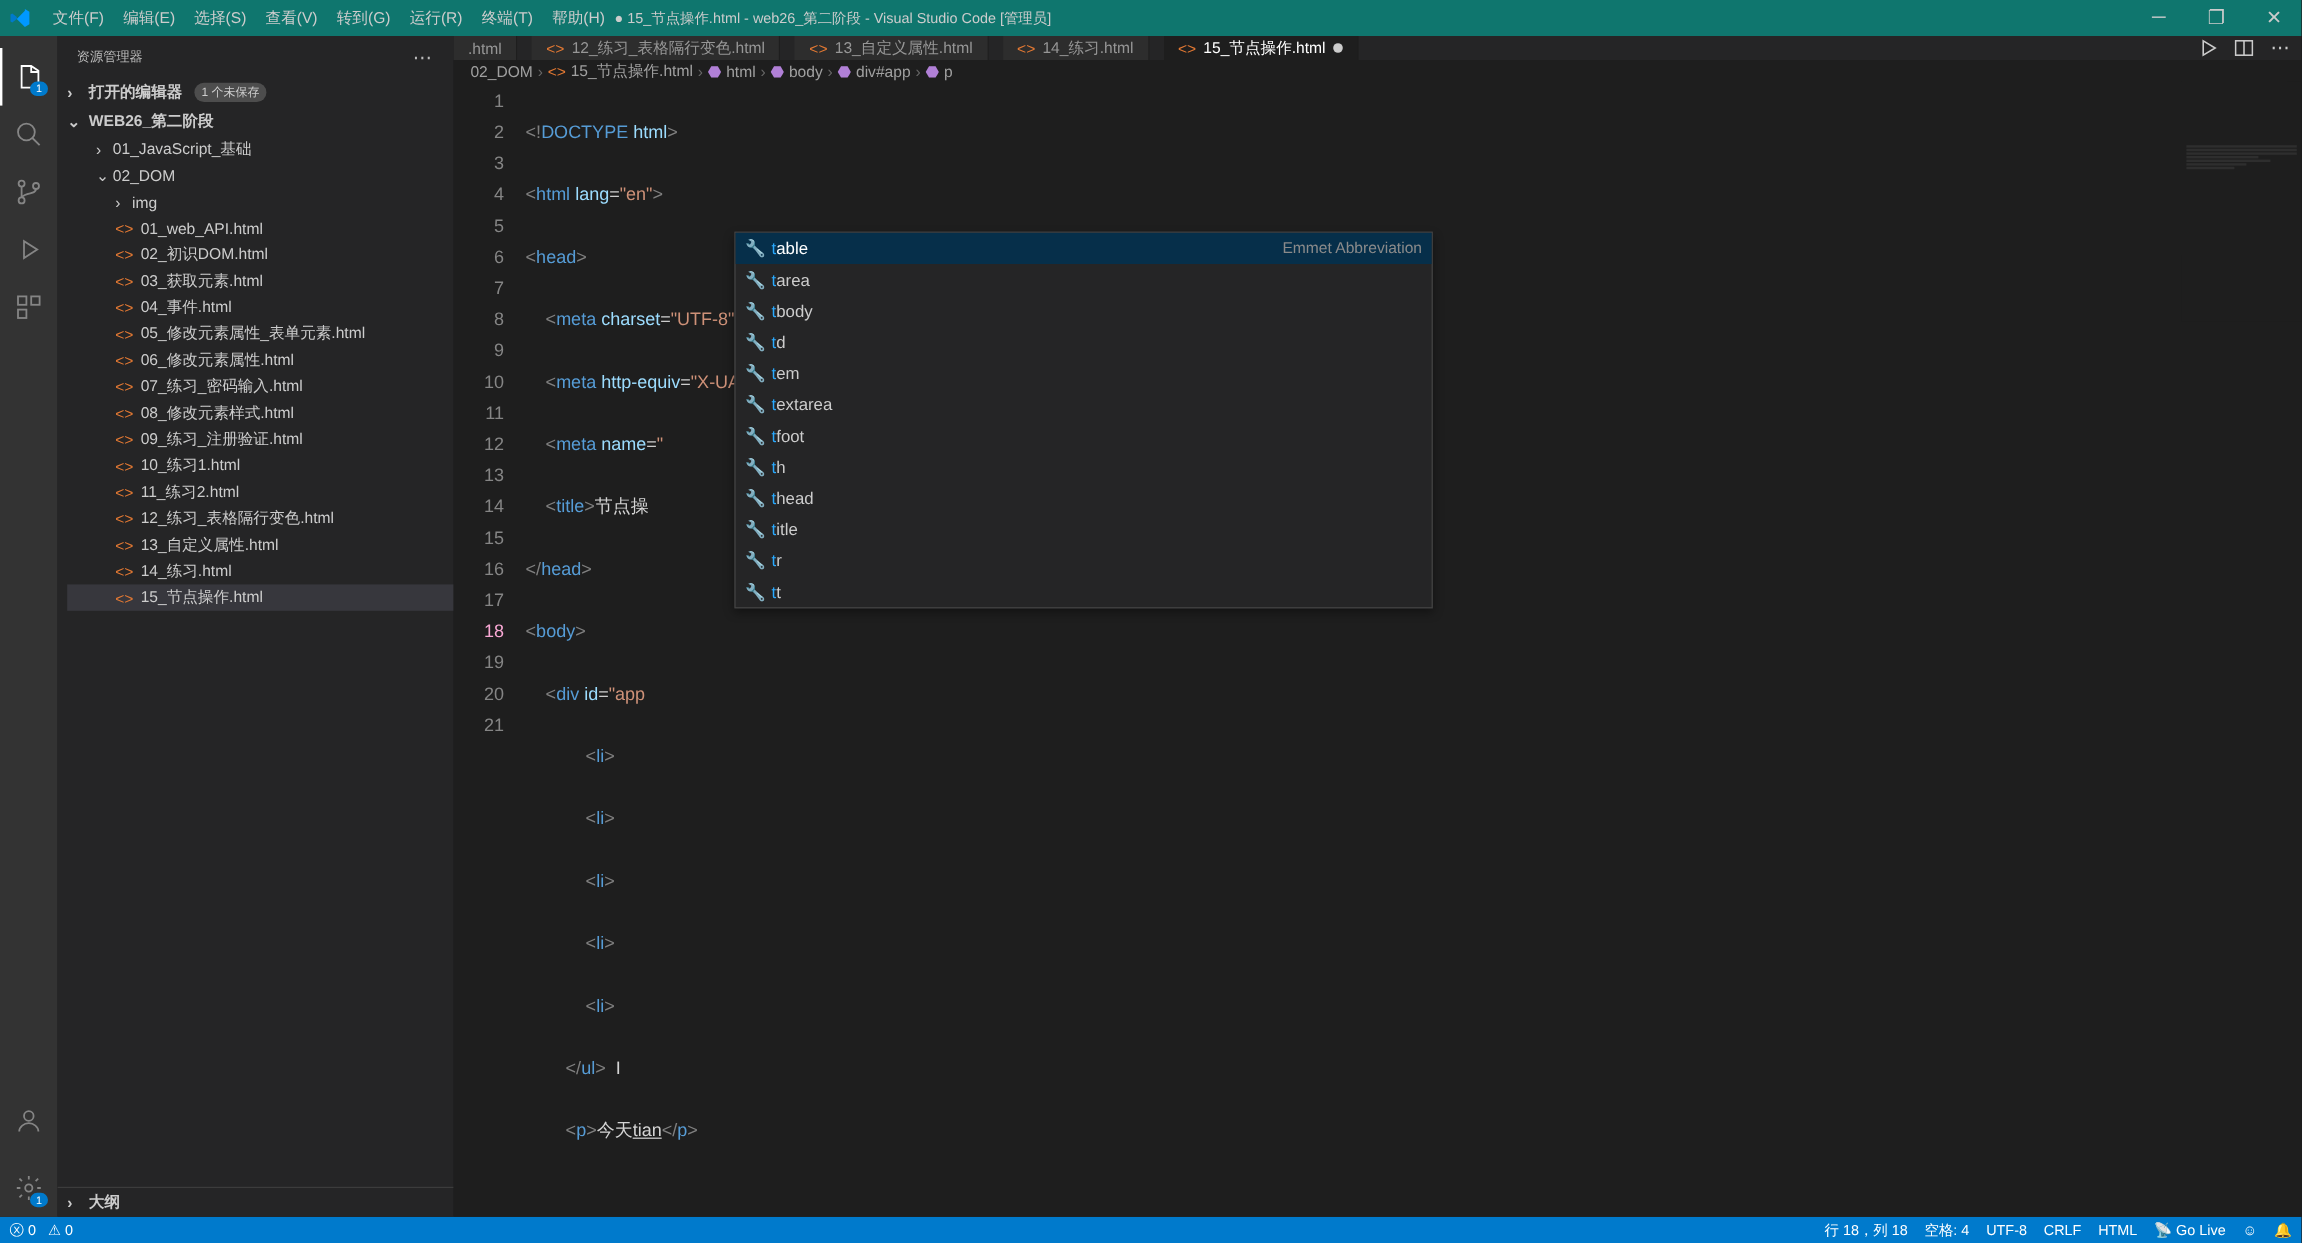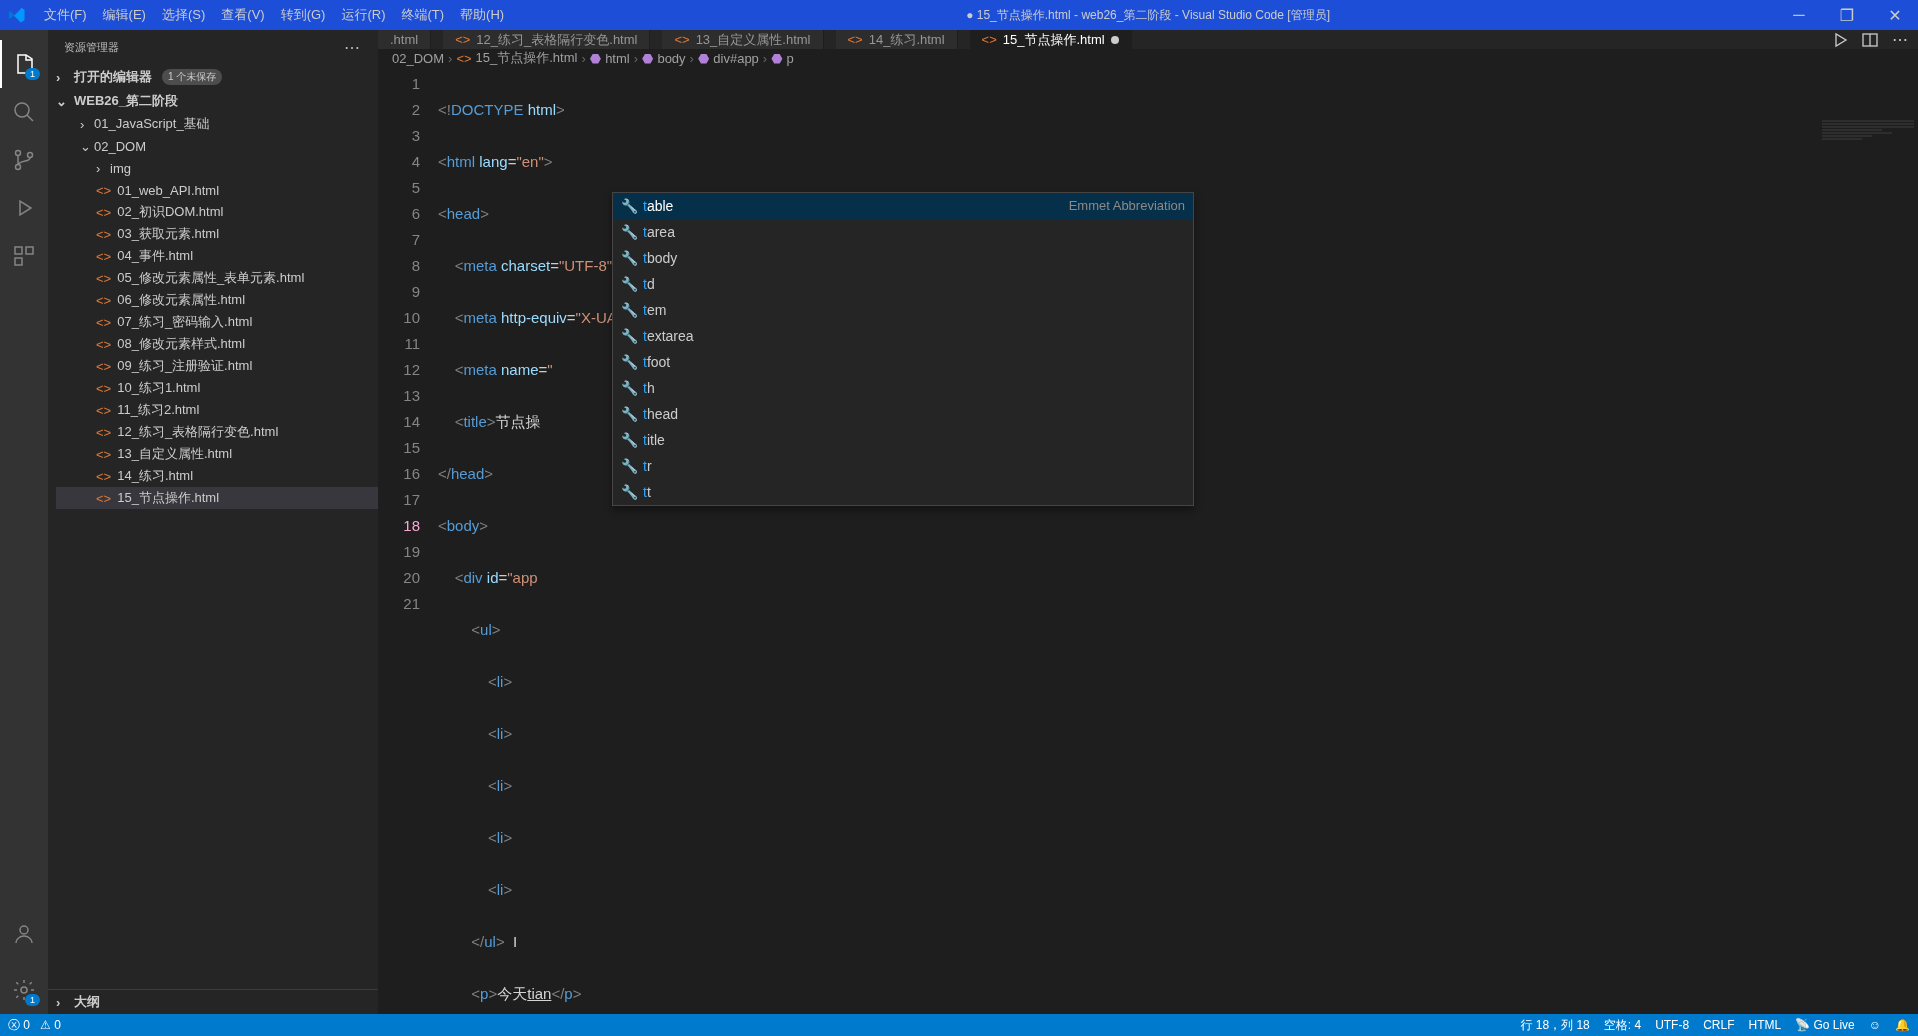--- a/index.html
+++ b/index.html
@@ -1,23 +1,23 @@
 <!DOCTYPE html>
 <html><head>
 <meta charset="utf-8">
 <style>
 * { margin: 0; padding: 0; box-sizing: border-box; font-family: "Segoe UI", "Microsoft YaHei", sans-serif; }
 body { background: #1e1e1e; color: #cccccc; font-size: 13px; overflow: hidden; width: 1918px; height: 1036px; }
 
 
-.titlebar { height: 30px; background: #1d4ed8; display: flex; align-items: center; padding: 0 8px; }
+.titlebar { height: 30px; background: #0f766e; display: flex; align-items: center; padding: 0 8px; }
 .titlebar .logo { width: 18px; height: 18px; margin-right: 10px; }
 .titlebar .menu { display: flex; gap: 0; }
 .titlebar .menu span { padding: 4px 8px; cursor: default; font-size: 13px; }
-.titlebar .title { flex: 1; text-align: center; font-size: 12px; color: #ccc; }
+.titlebar .title { flex: 1; text-align: left; font-size: 12px; color: #ccc; }
 .titlebar .controls { display: flex; gap: 18px; align-items: center; margin-left: auto; }
 .titlebar .controls span { width: 30px; text-align: center; color: #ccc; font-size: 16px; }
 
 
 .main { display: flex; height: calc(100% - 52px); }
 
 
 .activity { width: 48px; background: #333333; display: flex; flex-direction: column; align-items: center; padding-top: 10px; }
 .activity .ab-item { width: 48px; height: 48px; display: flex; align-items: center; justify-content: center; position: relative; color: #858585; }
 .activity .ab-item.active { color: #ffffff; }
@@ -343,21 +343,20 @@
 <div class="line"><span class="grey">&lt;!</span><span class="blue">DOCTYPE</span> <span class="attr">html</span><span class="grey">&gt;</span></div>
 <div class="line"><span class="grey">&lt;</span><span class="blue">html</span> <span class="attr">lang</span>=<span class="str">"en"</span><span class="grey">&gt;</span></div>
 <div class="line"><span class="grey">&lt;</span><span class="blue">head</span><span class="grey">&gt;</span></div>
 <div class="line">    <span class="grey">&lt;</span><span class="blue">meta</span> <span class="attr">charset</span>=<span class="str">"UTF-8"</span><span class="grey">&gt;</span></div>
 <div class="line">    <span class="grey">&lt;</span><span class="blue">meta</span> <span class="attr">http-equiv</span>=<span class="str">"X-UA-Compatible"</span> <span class="attr">content</span>=<span class="str">"IE=edge"</span><span class="grey">&gt;</span></div>
 <div class="line">    <span class="grey">&lt;</span><span class="blue">meta</span> <span class="attr">name</span>=<span class="str">"</span></div>
 <div class="line">    <span class="grey">&lt;</span><span class="blue">title</span><span class="grey">&gt;</span><span class="txt">节点操</span></div>
 <div class="line"><span class="grey">&lt;/</span><span class="blue">head</span><span class="grey">&gt;</span></div>
 <div class="line"><span class="grey">&lt;</span><span class="blue">body</span><span class="grey">&gt;</span></div>
 <div class="line">    <span class="grey">&lt;</span><span class="blue">div</span> <span class="attr">id</span>=<span class="str">"app</span></div>
-<div class="line">        <span class="grey">&lt;</span><span class="blue">ul</span><span class="grey">&gt;</span></div>
 <div class="line">            <span class="grey">&lt;</span><span class="blue">li</span><span class="grey">&gt;</span></div>
 <div class="line">            <span class="grey">&lt;</span><span class="blue">li</span><span class="grey">&gt;</span></div>
 <div class="line">            <span class="grey">&lt;</span><span class="blue">li</span><span class="grey">&gt;</span></div>
 <div class="line">            <span class="grey">&lt;</span><span class="blue">li</span><span class="grey">&gt;</span></div>
 <div class="line">            <span class="grey">&lt;</span><span class="blue">li</span><span class="grey">&gt;</span></div>
 <div class="line">        <span class="grey">&lt;/</span><span class="blue">ul</span><span class="grey">&gt;</span>  <span class="txt">I</span></div>
 <div class="line">        <span class="grey">&lt;</span><span class="blue">p</span><span class="grey">&gt;</span><span class="txt">今天</span><span class="txt" style="text-decoration:underline">tian</span><span class="grey">&lt;/</span><span class="blue">p</span><span class="grey">&gt;</span></div>
 <div class="line">    </div>
 
 

